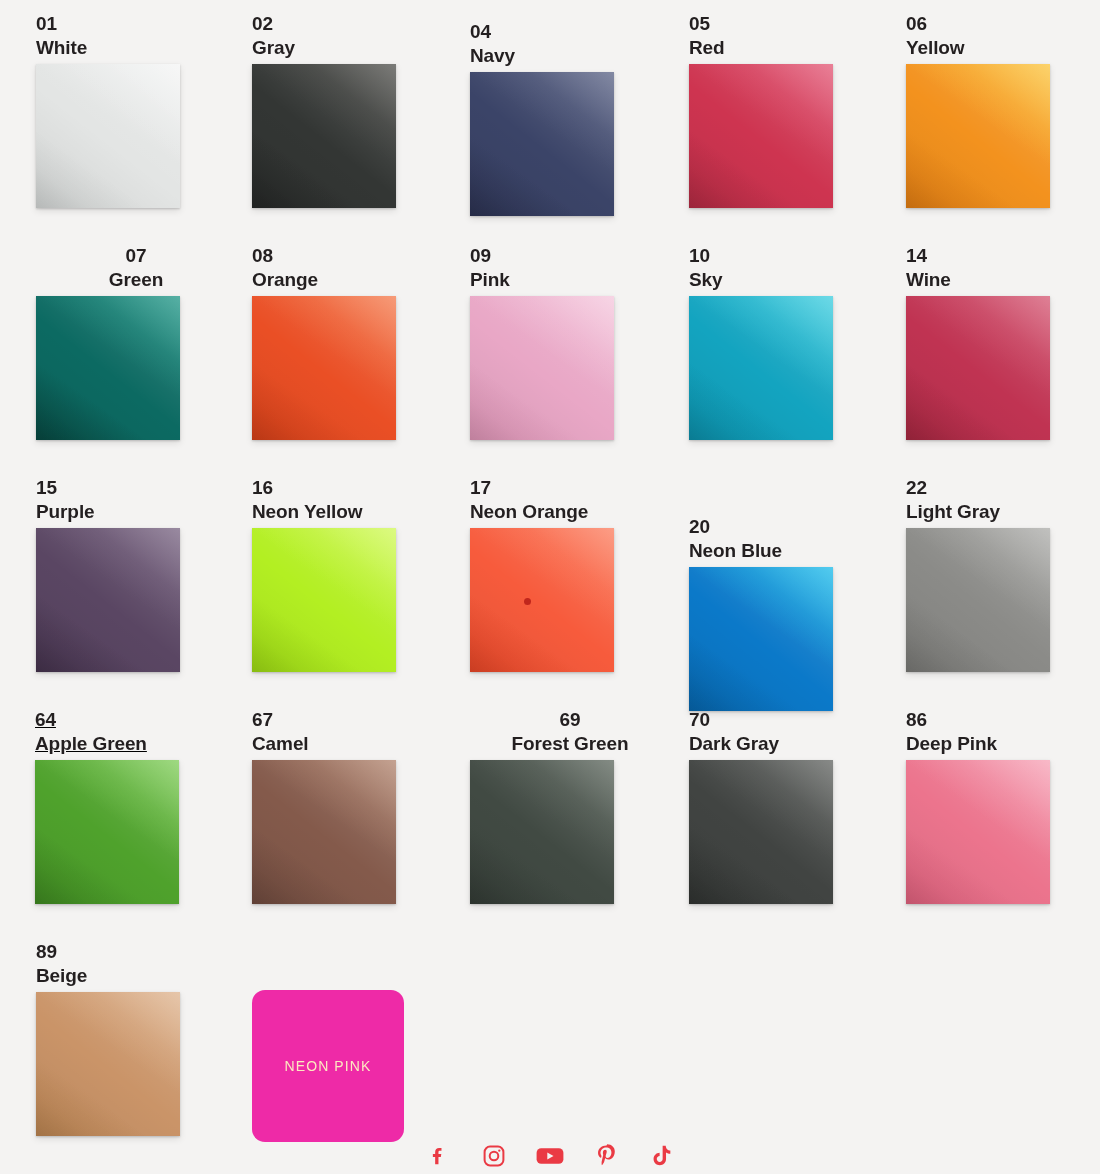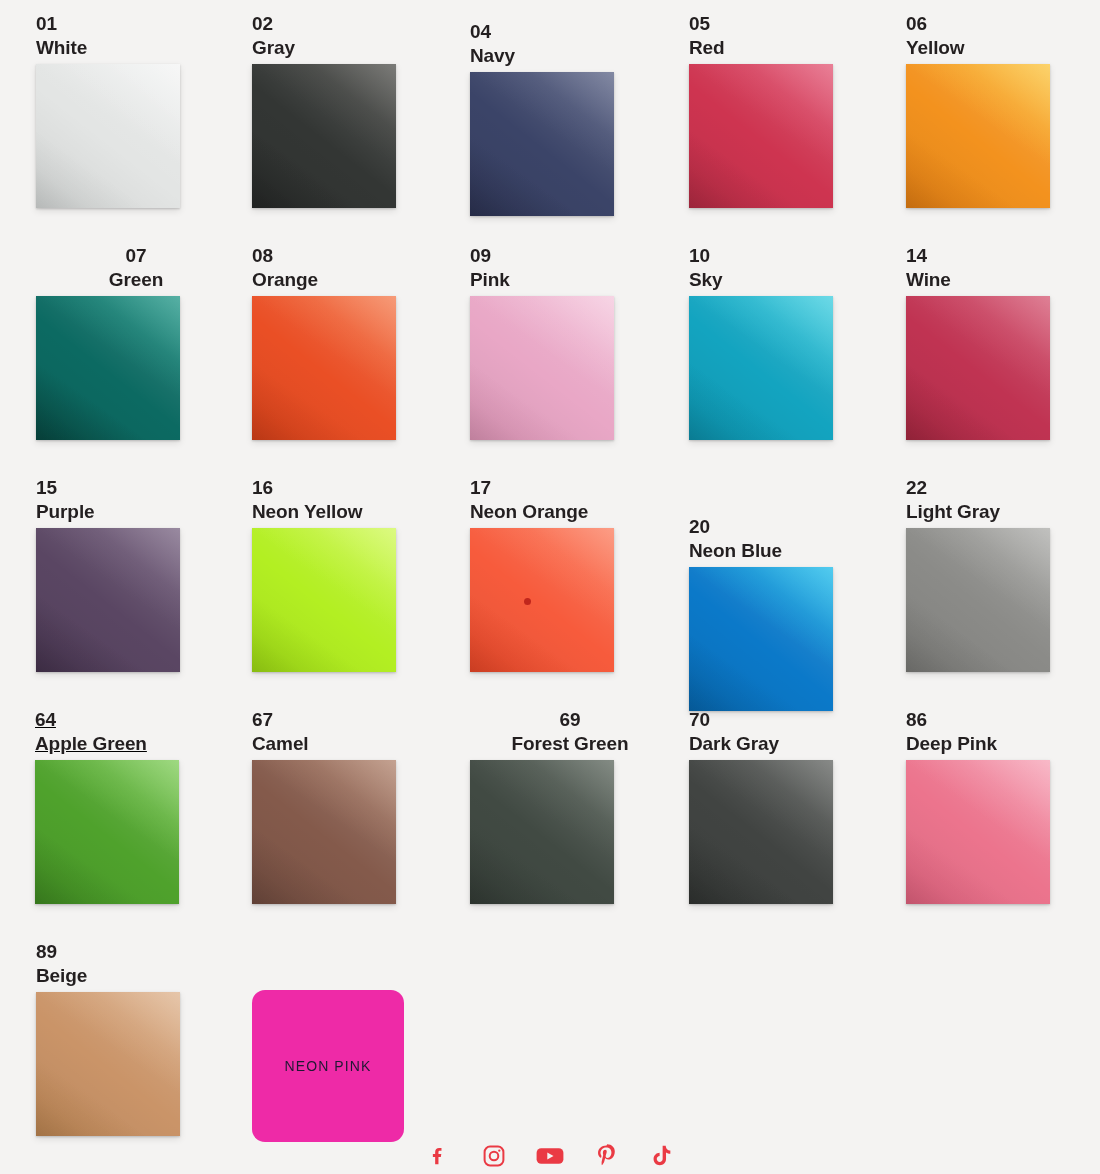--- a/index.html
+++ b/index.html
@@ -271,21 +271,21 @@
     <div class="swatch-cell" style="left: 36px; top: 940px;">
       <div class="swatch-label">
         <span class="swatch-code">89</span>
         <span class="swatch-name">Beige</span>
       </div>
       <div class="swatch-chip" style="background: linear-gradient(215deg, rgb(220, 174, 134) 0%, rgb(202, 148, 104) 42%, rgb(202, 148, 104) 68%, rgb(184, 130, 79) 100%);"></div>
     </div>
   </div>
 
 <div id="neon-pink-tile" style="background: rgb(238, 42, 167);">
-  <span class="tile-text" style="color: #0f172a;">NEON PINK</span>
+  <span class="tile-text" style="color: #fef9c3;">NEON PINK</span>
 </div>
 
 <div id="click-marker" style="background: rgb(192, 38, 28);"></div>
 
 <div id="social-bar">
     <span class="social-icon" title="Facebook">
       <svg width="22" height="26" viewBox="0 0 24 24" fill="#ea3a44">
         <path d="M15.8 3.2h-2.6c-2.6 0-4.3 1.7-4.3 4.3v2.3H6.4v3.4h2.5V21h3.6v-7.8h2.6l.5-3.4h-3.1V7.9c0-1 .3-1.6 1.6-1.6h1.7V3.2z"></path>
       </svg>
     </span>

